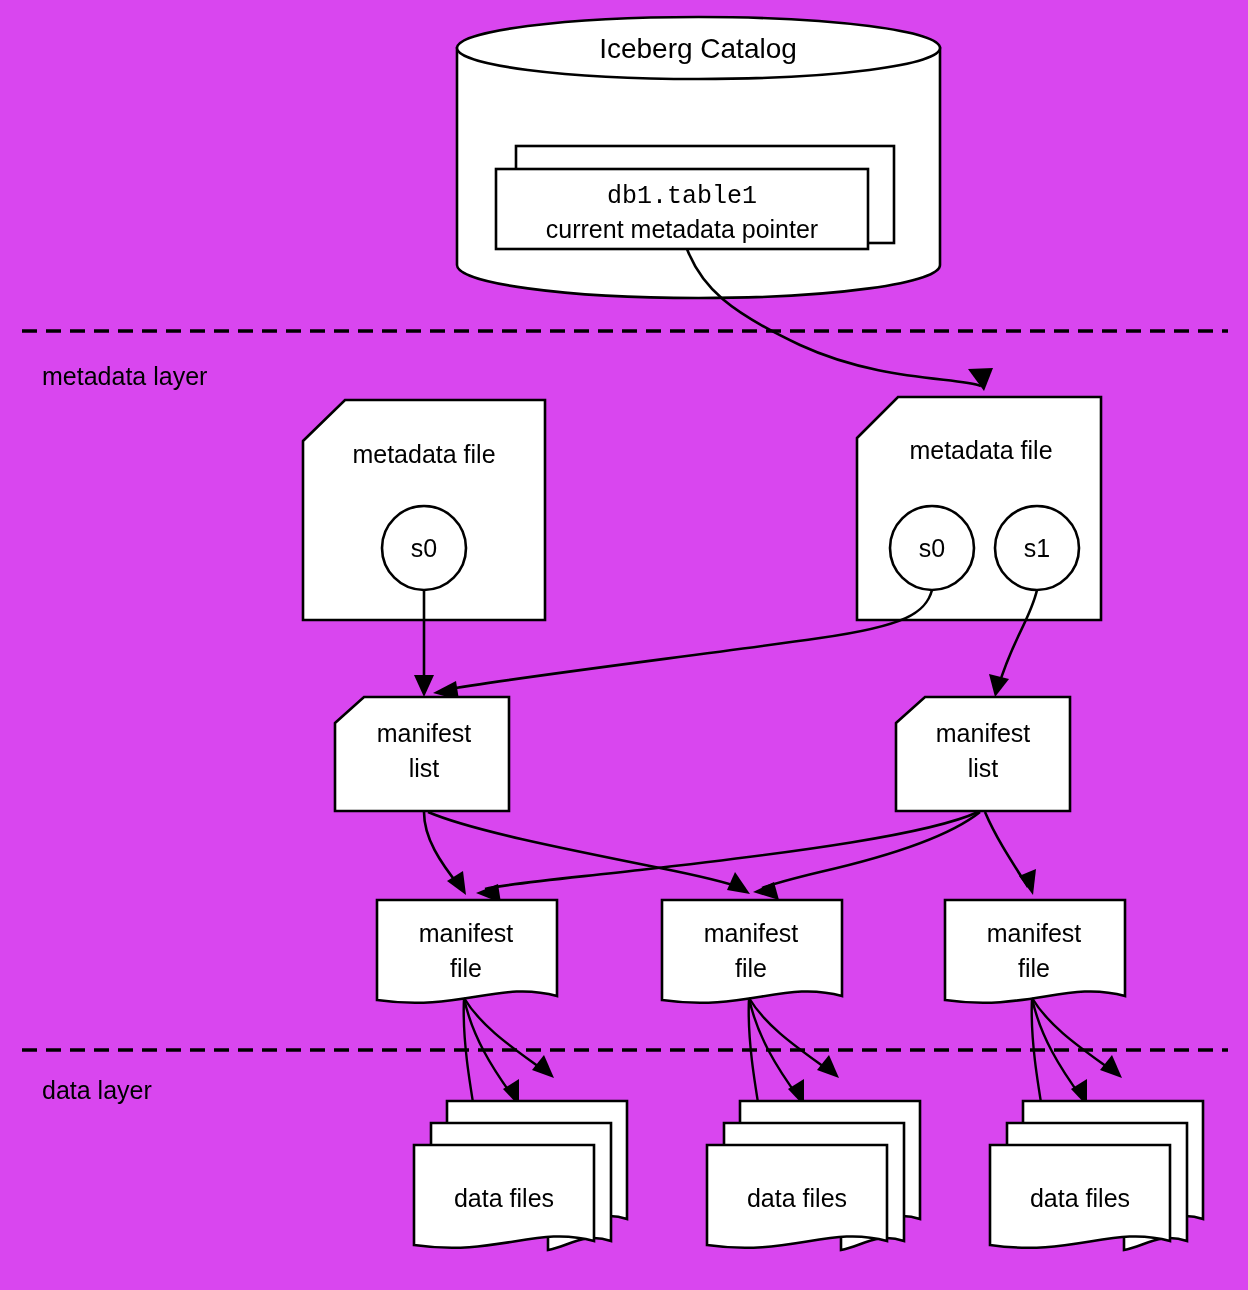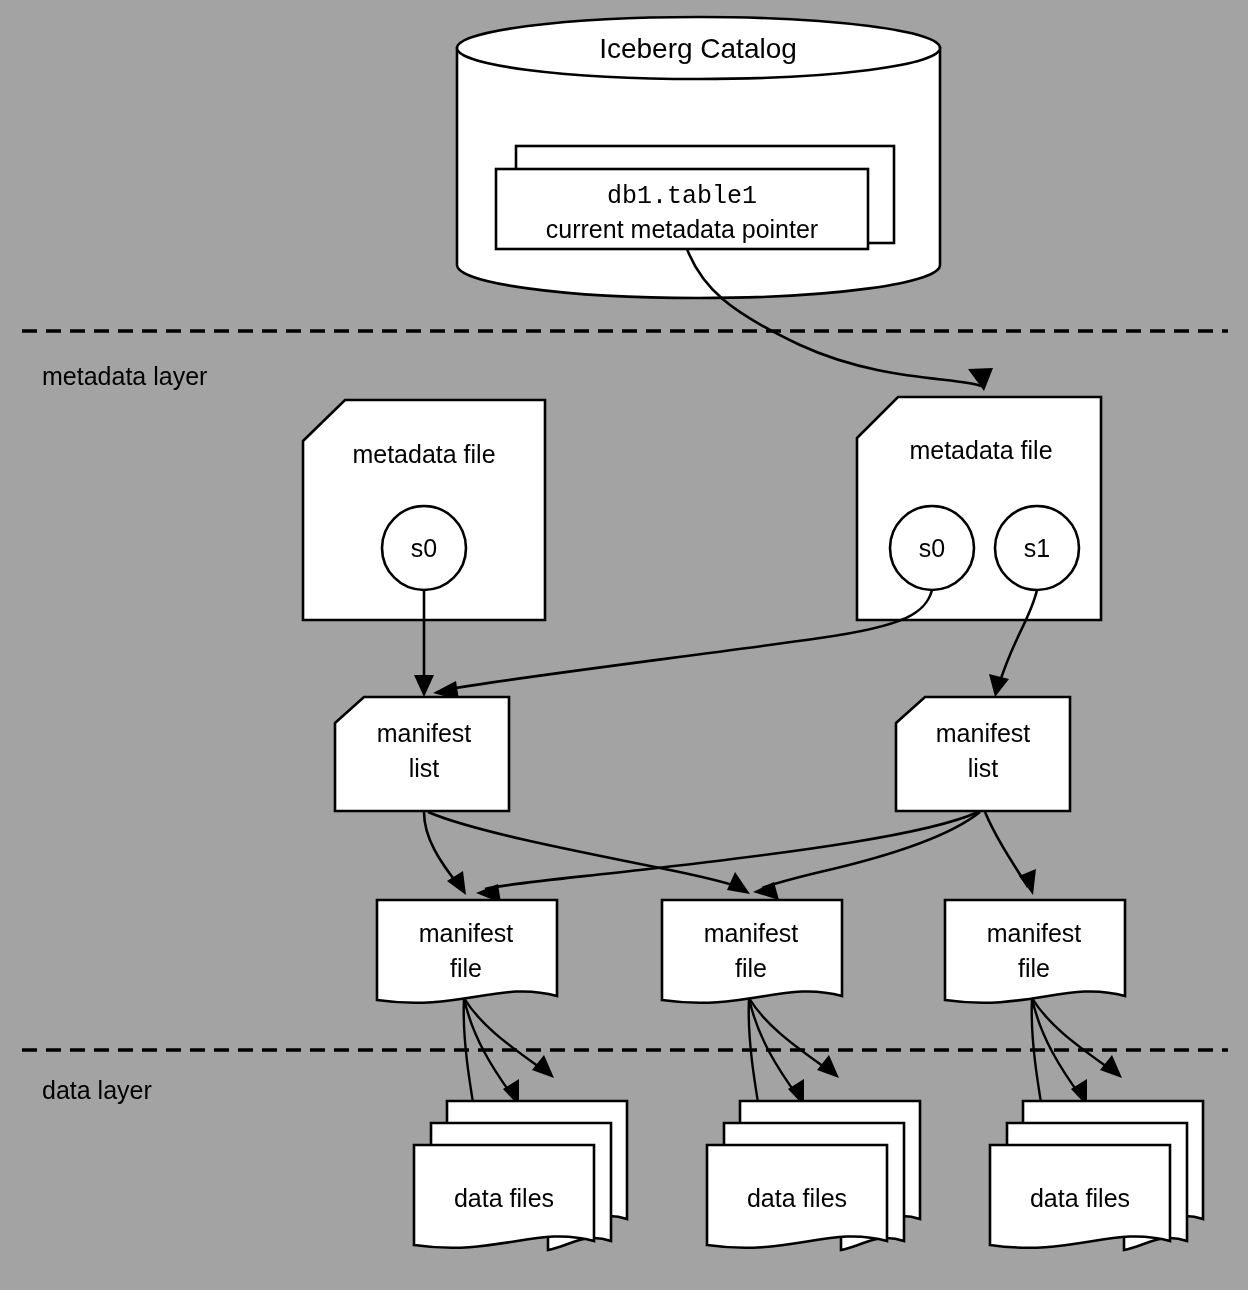--- a/index.html
+++ b/index.html
@@ -4,21 +4,21 @@
 <style>
   html, body {
     margin: 0;
     padding: 0;
     background: #ffffff;
   }
   #diagram-root {
     position: relative;
     width: 1248px;
     height: 1290px;
-    background: #a3a3a3;
+    background: #d946ef;
     font-family: "Liberation Sans", sans-serif;
   }
   svg { display: block; }
   .shape-stroke {
     fill: #ffffff;
     stroke: #000000;
     stroke-width: 2.6;
     stroke-linejoin: miter;
   }
   .edge {

